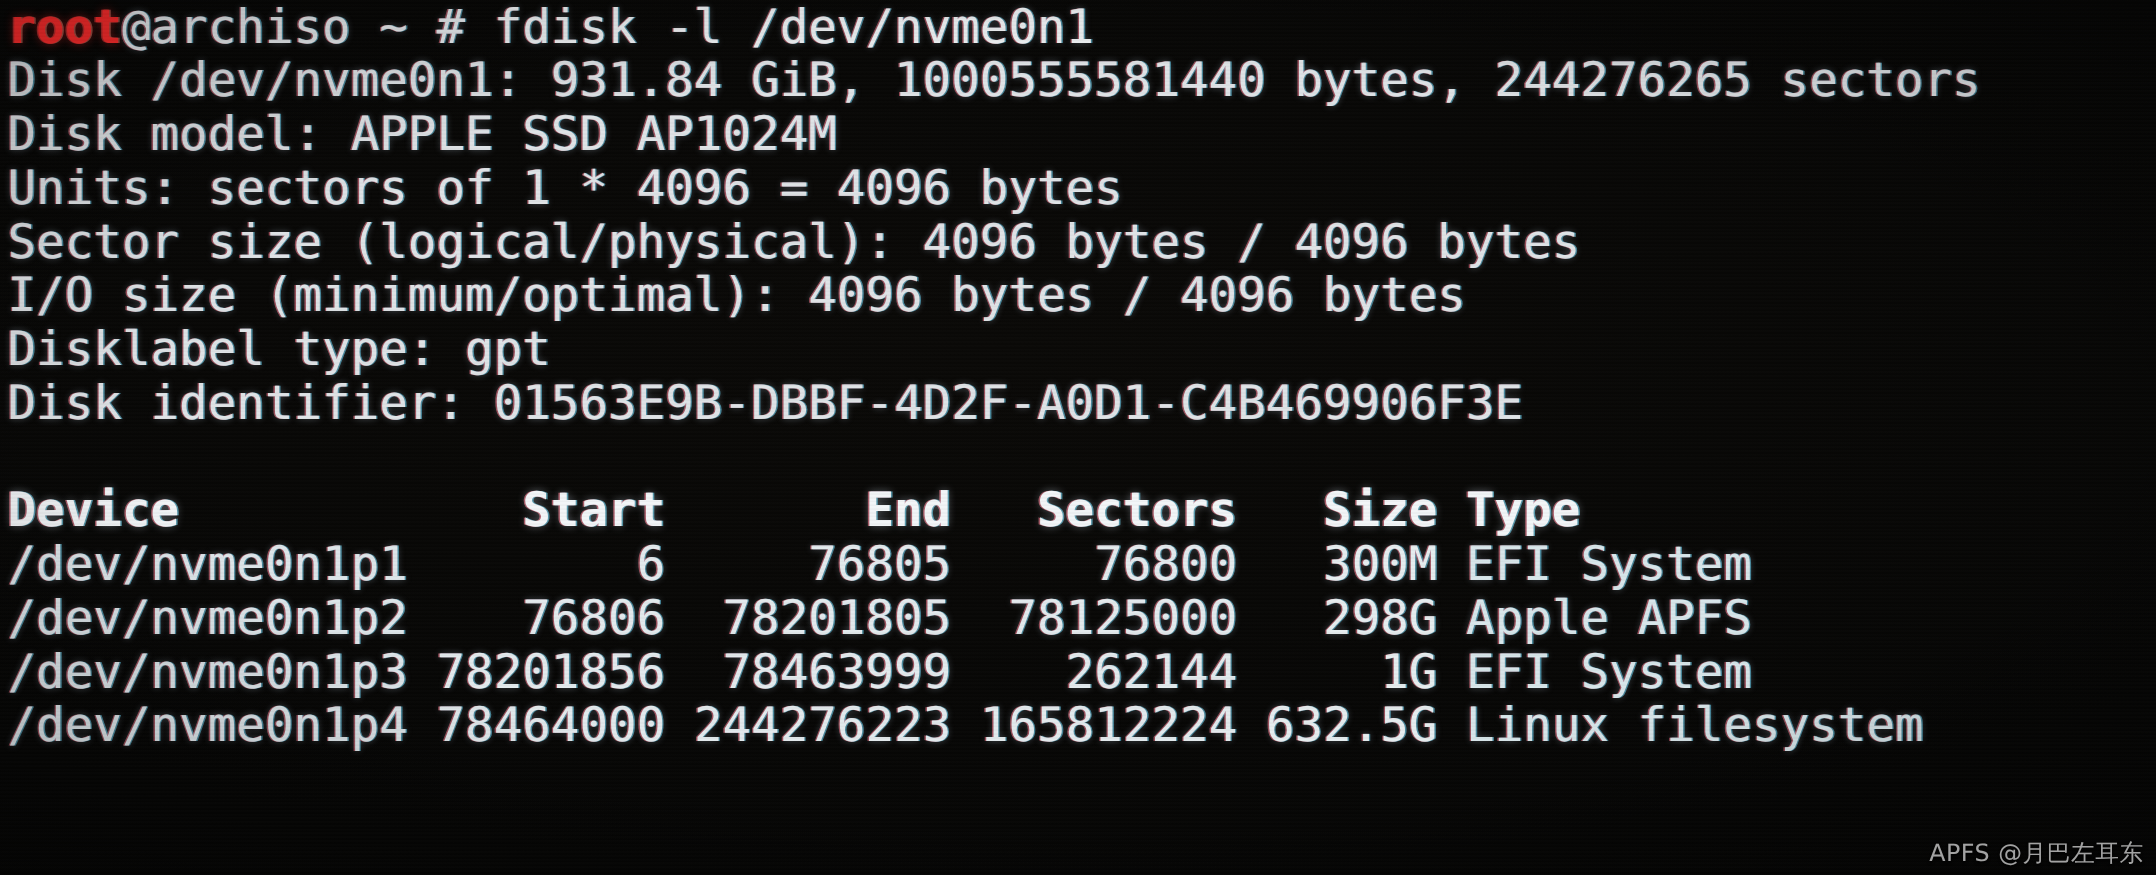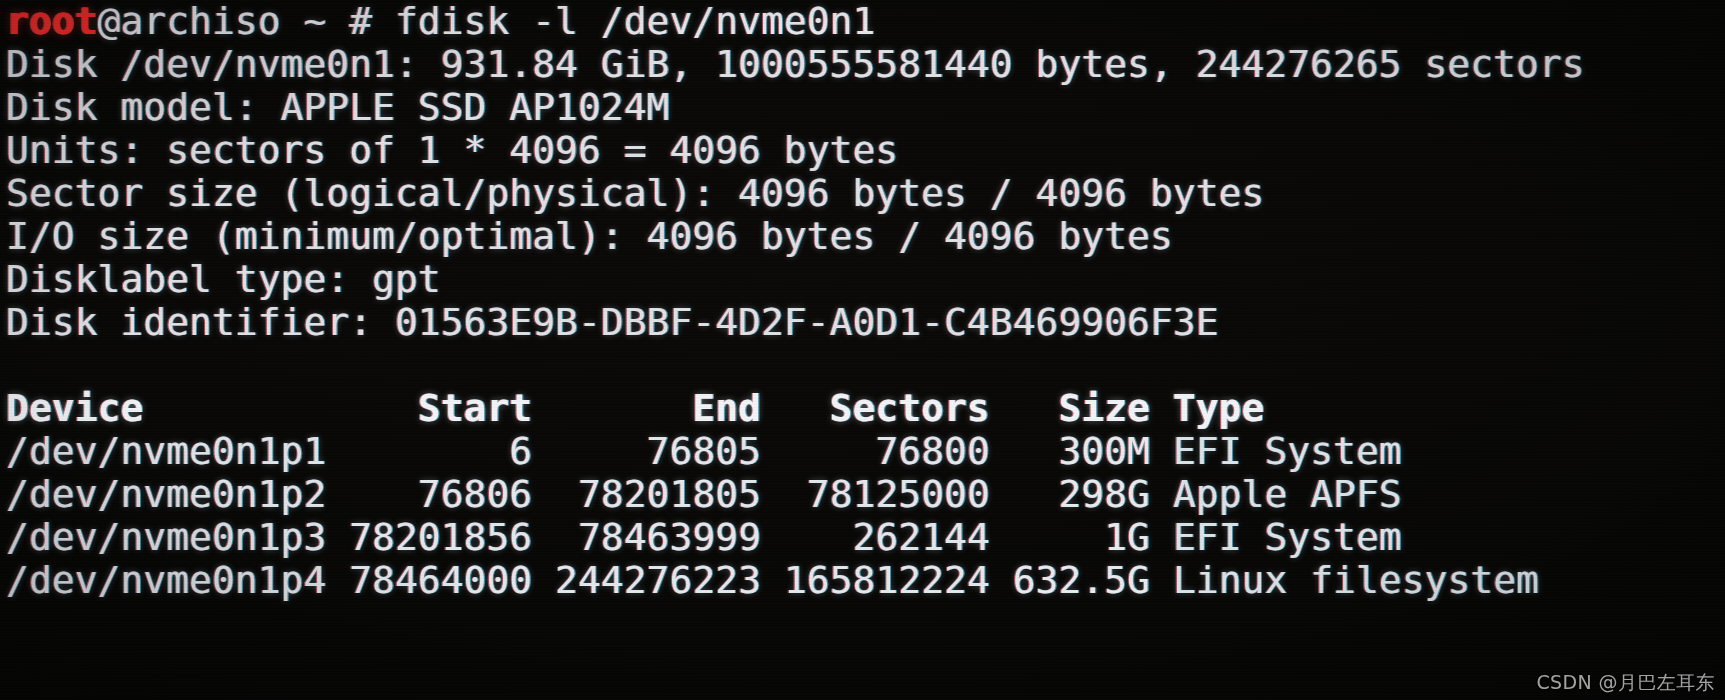--- a/index.html
+++ b/index.html
@@ -143,14 +143,14 @@
         <div class="line tbl part"><span class="dev">/dev/nvme0n1p2</span> <span class="num">   76806</span> <span class="num"> 78201805</span> <span class="num"> 78125000</span> <span class="size">  298G</span> <span class="type">Apple APFS</span></div>
         <div class="line tbl part"><span class="dev">/dev/nvme0n1p3</span> <span class="num">78201856</span> <span class="num"> 78463999</span> <span class="num">   262144</span> <span class="size">    1G</span> <span class="type">EFI System</span></div>
         <div class="line tbl part"><span class="dev">/dev/nvme0n1p4</span> <span class="num">78464000</span> <span class="num">244276223</span> <span class="num">165812224</span> <span class="size">632.5G</span> <span class="type">Linux filesystem</span></div>
       </div>
 
   </div>
 
   <div id="scan"></div>
   <div id="vignette"></div>
 
-  <div class="watermark"><span class="cn">CSDN @月巴左耳东</span></div>
+  <div class="watermark"><span class="cn">APFS @月巴左耳东</span></div>
 </div>
 
 </body></html>

